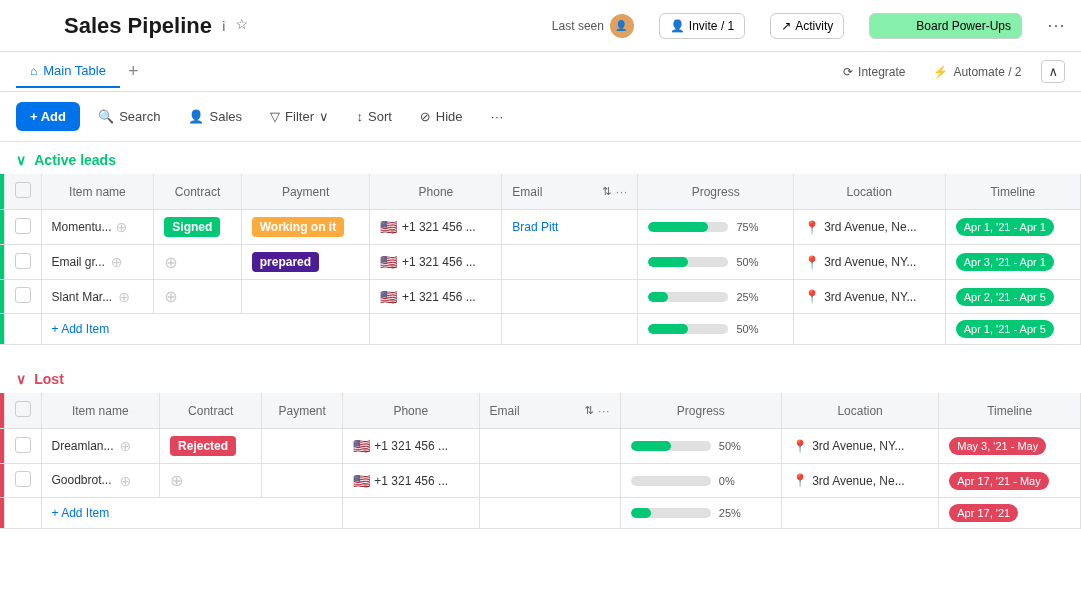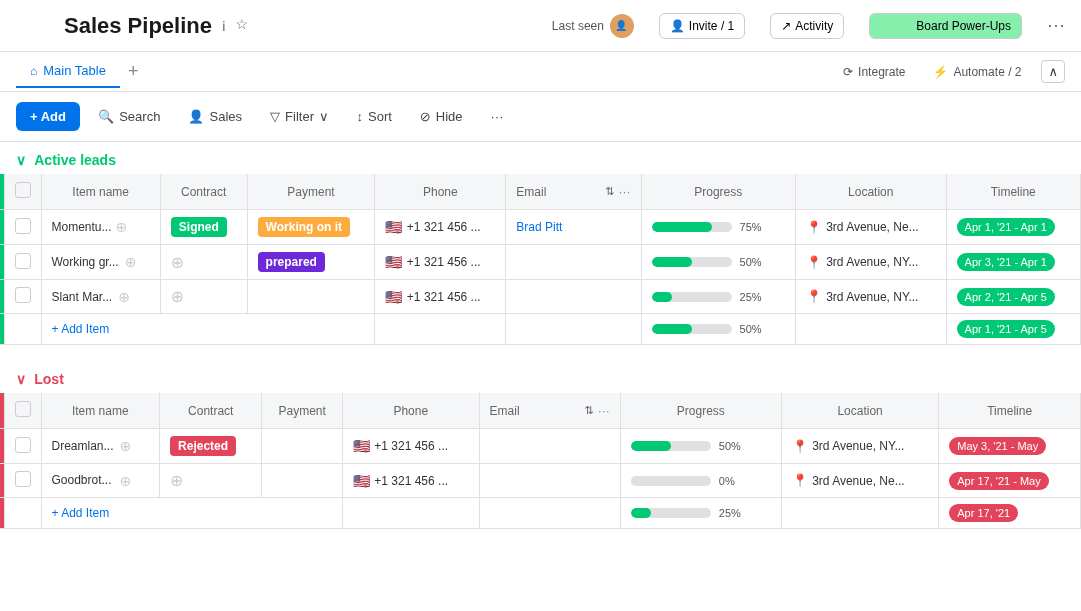--- a/index.html
+++ b/index.html
@@ -81,21 +81,21 @@
     .cb { width: 16px; height: 16px; border: 1px solid #ccc; border-radius: 3px; cursor: pointer; display: inline-block; }
 
     
     .badge {
       display: inline-block; padding: 3px 8px; border-radius: 4px;
       font-size: 12px; font-weight: 600; color: #fff;
     }
     .badge-orange { background: #fdab3d; }
     .badge-green-dark { background: #00c875; }
     .badge-pink { background: #e2445c; }
-    .badge-gray { background: #6d28d9; }
+    .badge-gray { background: #4c1d95; }
 
     
     .progress-wrap { display: flex; align-items: center; gap: 8px; }
     .progress-bar-bg { width: 80px; height: 10px; background: #e0e0e0; border-radius: 5px; overflow: hidden; }
     .progress-bar-fill { height: 100%; background: #00c875; border-radius: 5px; }
     .progress-pct { font-size: 11px; color: #555; min-width: 28px; }
 
     
     .location-cell { display: flex; align-items: center; gap: 4px; }
     .loc-icon { color: #0073ea; font-size: 13px; }
@@ -269,21 +269,21 @@
         </td>
         <td>
           <span class="timeline-badge tl-green">Apr 1, '21 - Apr 1</span>
         </td>
       </tr>
             <tr>
         <td style="width:4px;padding:0;background:#00c875"></td>
         <td><span class="cb"></span></td>
         <td>
           <div style="display:flex;align-items:center;gap:6px">
-            <span>Working gr...</span>
+            <span>Email gr...</span>
             <span class="person-add">⊕</span>
           </div>
         </td>
         <td><span style="color:#ccc;font-size:16px">⊕</span></td>
         <td><span class="badge badge-gray">prepared</span></td>
         <td>
           <div class="phone-cell">
             <span class="flag">🇺🇸</span>
             <span>+1 321 456 ...</span>
           </div>

